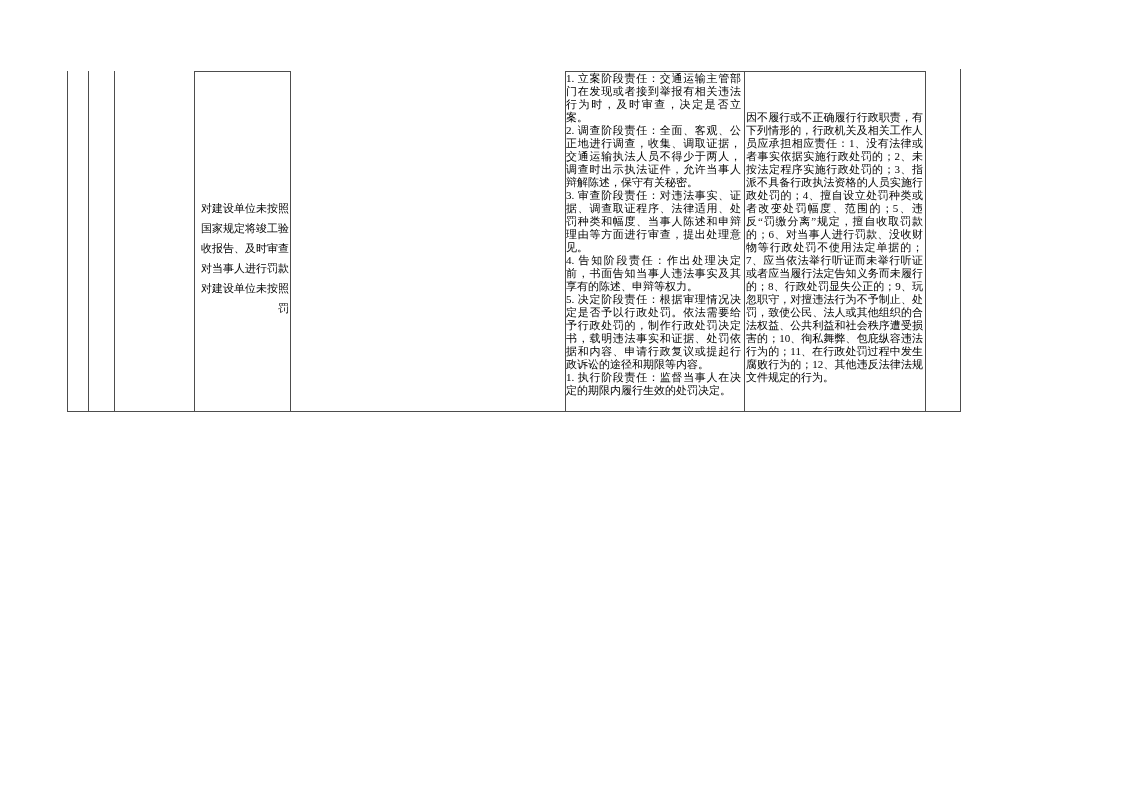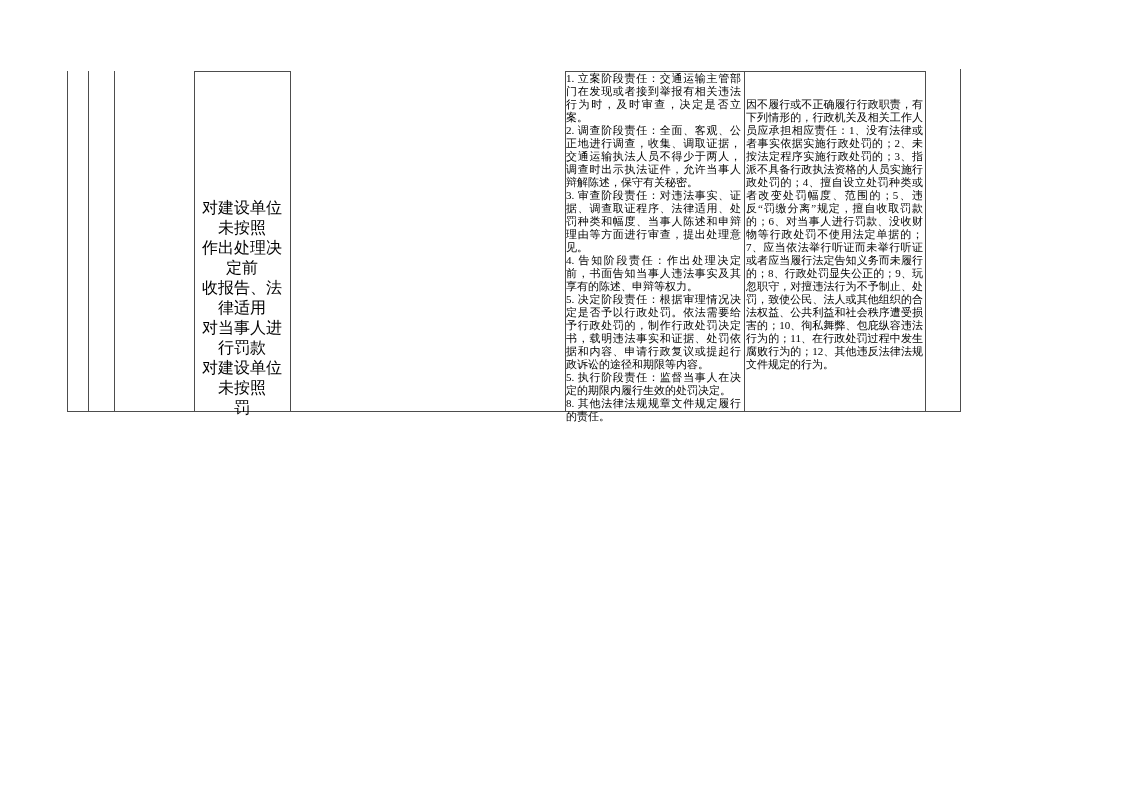--- a/index.html
+++ b/index.html
@@ -33,23 +33,23 @@
   .empty-cell {
     position: absolute;
     background: transparent;
   }
   
   .name-text {
     position: absolute;
     left: 195px;
     top: 198px;
     width: 94px;
-    font-size: 16px;
+    font-size: 11px;
     line-height: 20px;
-    text-align: center;
+    text-align: right;
   }
   
   .steps-text {
     position: absolute;
     left: 566px;
     top: 72px;
     width: 175px;
     height: 353px;
     font-size: 11px;
     line-height: 13px;
@@ -58,21 +58,21 @@
     overflow: visible;
   }
   .steps-text p {
     margin: 0;
     padding: 0;
   }
   
   .acc-text {
     position: absolute;
     left: 746px;
-    top: 98px;
+    top: 111px;
     width: 177px;
     font-size: 11px;
     line-height: 13px;
     text-align: justify;
     text-justify: inter-ideograph;
   }
 </style>
 </head>
 <body>
 
@@ -93,34 +93,33 @@
   <div class="hl" style="left:67px;  top:411px; width:894px"></div>
 
   <div class="empty-cell" style="left:68px;  top:72px; width:20px;  height:339px"></div>
   <div class="empty-cell" style="left:89px;  top:72px; width:25px;  height:339px"></div>
   <div class="empty-cell" style="left:115px; top:72px; width:79px;  height:339px"></div>
   <div class="empty-cell" style="left:291px; top:72px; width:274px; height:339px"></div>
   <div class="empty-cell" style="left:926px; top:72px; width:34px;  height:339px"></div>
 
   <div class="name-text">
     <div>对建设单位未按照</div>
-    <div>作出处理决定前</div>
-    <div>收报告、法律适用</div>
+    <div>国家规定将竣工验</div>
+    <div>收报告、及时审查</div>
     <div>对当事人进行罚款</div>
     <div>对建设单位未按照</div>
     <div>罚</div>
   </div>
 
   <div class="steps-text">
     <p>1. 立案阶段责任：交通运输主管部门在发现或者接到举报有相关违法行为时，及时审查，决定是否立案。</p>
     <p>2. 调查阶段责任：全面、客观、公正地进行调查，收集、调取证据，交通运输执法人员不得少于两人，调查时出示执法证件，允许当事人辩解陈述，保守有关秘密。</p>
     <p>3. 审查阶段责任：对违法事实、证据、调查取证程序、法律适用、处罚种类和幅度、当事人陈述和申辩理由等方面进行审查，提出处理意见。</p>
     <p>4. 告知阶段责任：作出处理决定前，书面告知当事人违法事实及其享有的陈述、申辩等权力。</p>
     <p>5. 决定阶段责任：根据审理情况决定是否予以行政处罚。依法需要给予行政处罚的，制作行政处罚决定书，载明违法事实和证据、处罚依据和内容、申请行政复议或提起行政诉讼的途径和期限等内容。</p>
-    <p>5. 执行阶段责任：监督当事人在决定的期限内履行生效的处罚决定。</p>
-    <p>8. 其他法律法规规章文件规定履行的责任。</p>
+    <p>1. 执行阶段责任：监督当事人在决定的期限内履行生效的处罚决定。</p>
   </div>
 
   <div class="acc-text">
     <div>因不履行或不正确履行行政职责，有下列情形的，行政机关及相关工作人员应承担相应责任：1、没有法律或者事实依据实施行政处罚的；2、未按法定程序实施行政处罚的；3、指派不具备行政执法资格的人员实施行政处罚的；4、擅自设立处罚种类或者改变处罚幅度、范围的；5、违反“罚缴分离”规定，擅自收取罚款的；6、对当事人进行罚款、没收财物等行政处罚不使用法定单据的；7、应当依法举行听证而未举行听证或者应当履行法定告知义务而未履行的；8、行政处罚显失公正的；9、玩忽职守，对擅违法行为不予制止、处罚，致使公民、法人或其他组织的合法权益、公共利益和社会秩序遭受损害的；10、徇私舞弊、包庇纵容违法行为的；11、在行政处罚过程中发生腐败行为的；12、其他违反法律法规文件规定的行为。</div>
   </div>
 
 </div>
 
 </body></html>

